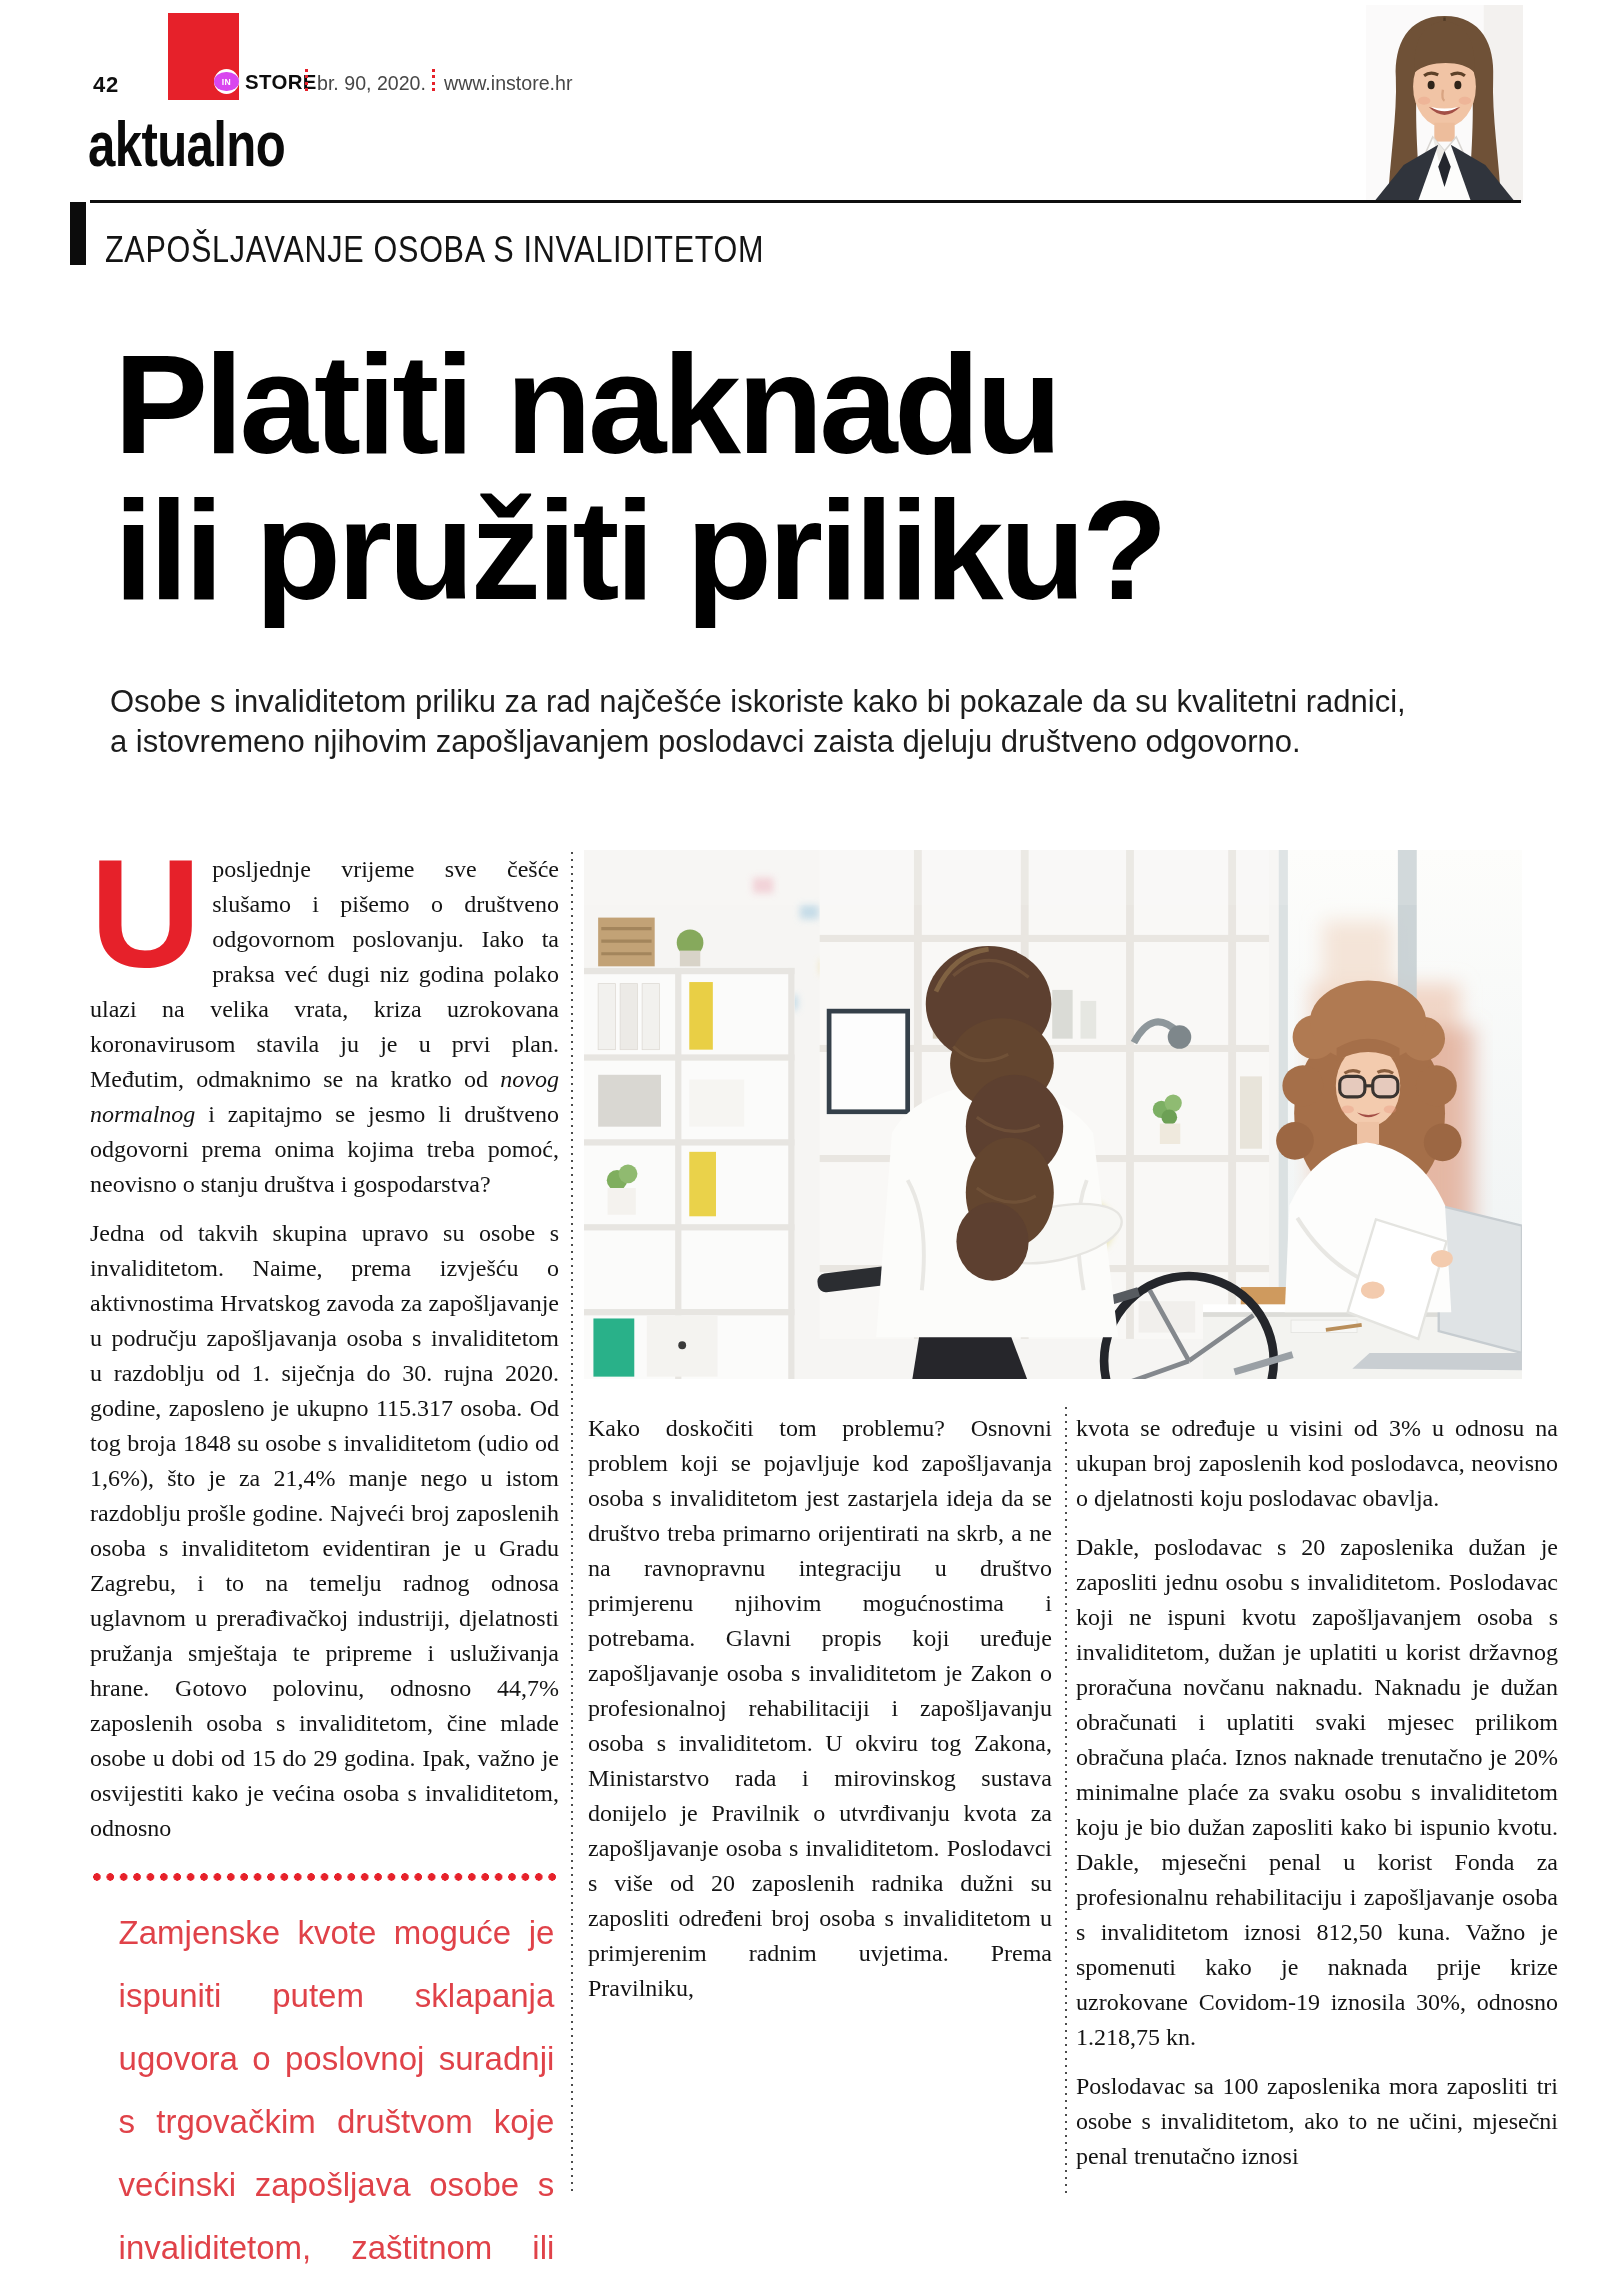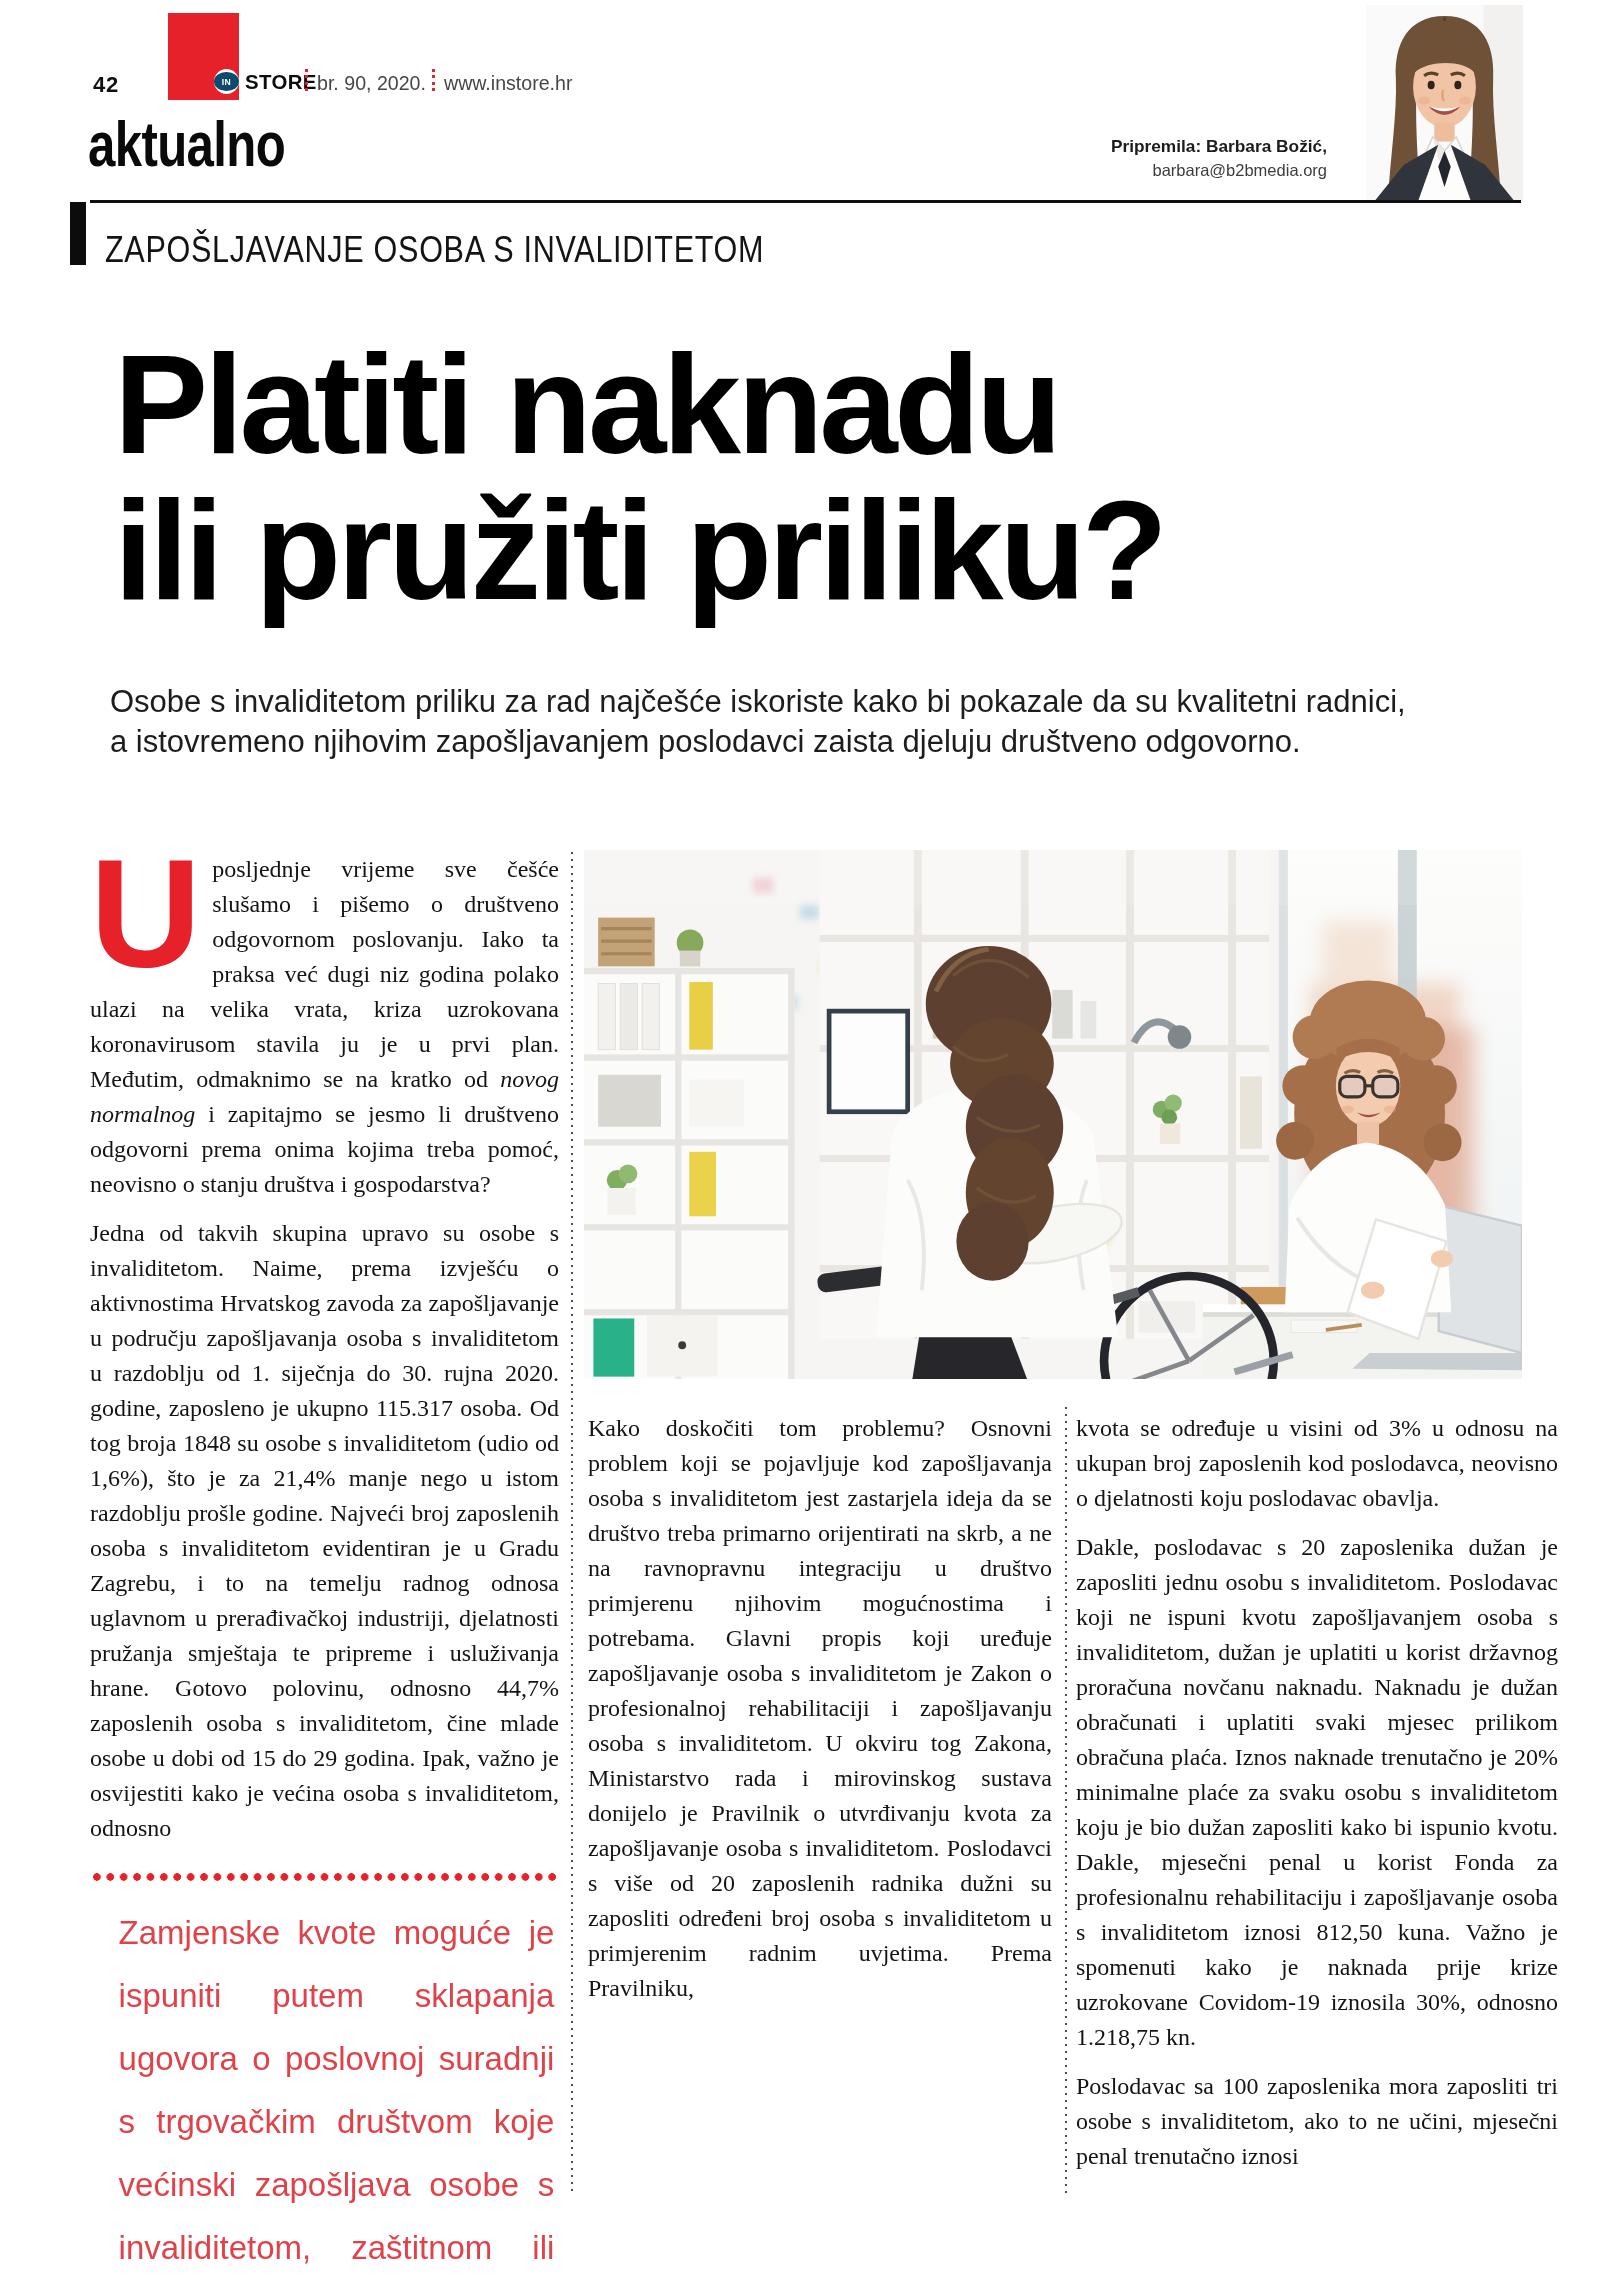--- a/index.html
+++ b/index.html
@@ -5,21 +5,21 @@
   html,body{margin:0;padding:0;background:#ffffff;}
   .page{position:relative;width:1623px;height:2295px;background:#fff;overflow:hidden;
         font-family:"Liberation Sans",sans-serif;color:#161616;}
   .abs{position:absolute;}
 
   
   .pagenum{left:93px;top:72px;font-size:22px;font-weight:800;letter-spacing:0.8px;color:#101010;}
   .logo-box{left:168px;top:12.6px;width:71px;height:87px;background:var(--brand-red,#e6212a);}
   .logo-circle-outer{left:214px;top:69px;width:25px;height:25px;border-radius:50%;background:#fff;
                      display:flex;align-items:center;justify-content:center;}
-  .logo-circle{width:39px;height:19.6px;border-radius:50%;background:#0c4a6e;color:#fff;
+  .logo-circle{width:39px;height:19.6px;border-radius:50%;background:#d946ef;color:#fff;
                display:flex;align-items:center;justify-content:center;font-size:8.6px;font-weight:800;letter-spacing:0.4px;}
   .logo-store{left:245px;top:71px;font-size:20.4px;font-weight:800;letter-spacing:0.4px;color:#0d0d0d;}
   .mast-sep{width:3.1px;height:23.6px;top:69px;
             background:repeating-linear-gradient(to bottom,var(--brand-red,#e6212a) 0 3.1px,transparent 3.1px 6.3px);}
   .issue-txt{left:317px;top:72px;font-size:19.6px;color:#474747;}
   .site-txt{left:444px;top:72px;font-size:19.6px;color:#474747;}
   .section-name{left:88px;top:108px;font-size:63px;font-weight:800;letter-spacing:-0.8px;color:#0a0a0a;
                 transform:scaleX(.78);transform-origin:left top;}
   .byline{left:974px;top:135px;width:353px;text-align:right;line-height:23.6px;}
   .byline .b1{font-size:17.3px;font-weight:700;color:#1c1c1c;}
@@ -72,24 +72,20 @@
   </div>
   <div class="abs logo-store">STORE</div>
 
   <div class="abs mast-sep" style="left:305px"></div>
   <div class="abs issue-txt">br. 90, 2020.</div>
   <div class="abs mast-sep" style="left:432px"></div>
   <div class="abs site-txt">www.instore.hr</div>
 
   <div class="abs section-name">aktualno</div>
 
-  <div class="abs byline">
-    <div class="b1">Pripremila: Barbara Božić,</div>
-    <div class="b2">barbara@b2bmedia.org</div>
-  </div>
 
   <div class="abs author-photo">
     <svg viewBox="0 0 200 251" width="157" height="197" preserveAspectRatio="none">
       <rect width="200" height="251" fill="#fbfafa"></rect>
       <rect x="150" width="50" height="251" fill="#f3f1ef"></rect>
 
       <path d="M100 14 C 52 14 36 52 38 92 C 40 140 30 200 28 251 L 70 251 C 64 180 62 120 66 96 L 134 96 C 138 120 136 180 130 251 L 172 251 C 170 200 160 140 162 92 C 164 52 148 14 100 14 Z" fill="#6f5137"></path>
       <path d="M100 16 L 100 40" stroke="#4f3a26" stroke-width="3"></path>
 
       <ellipse cx="100" cy="104" rx="40" ry="52" fill="#f1c4a5"></ellipse>

